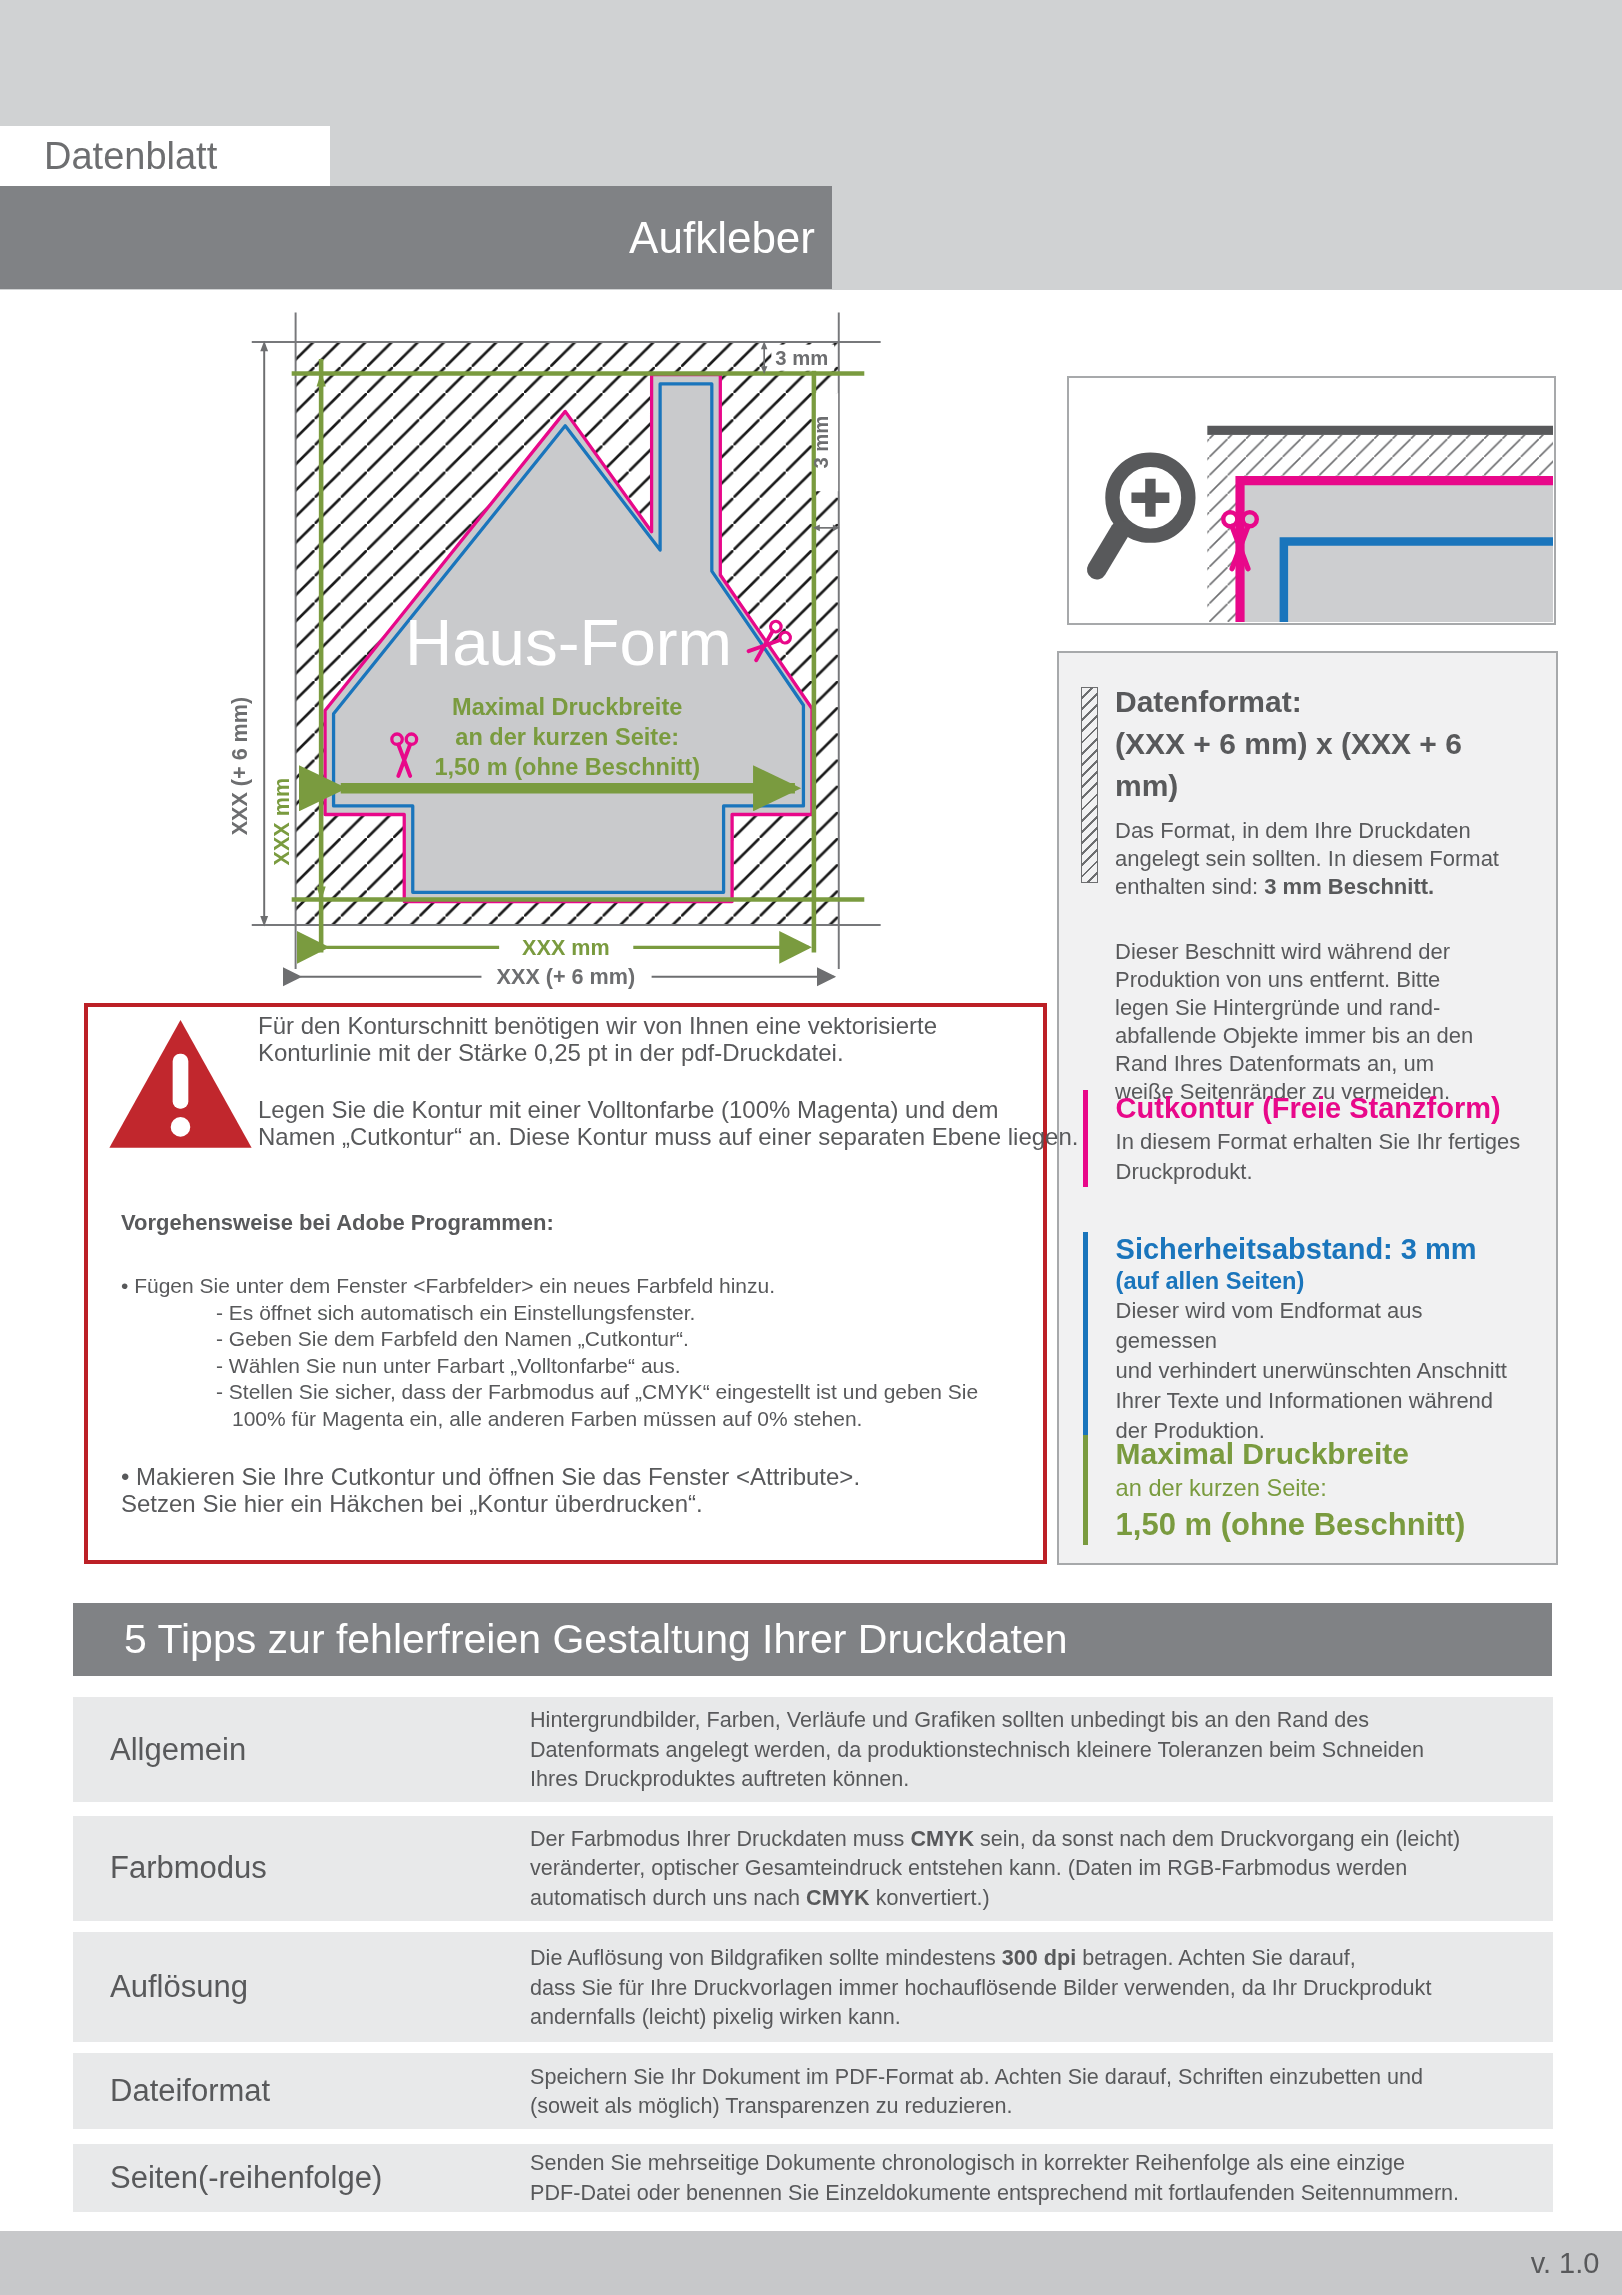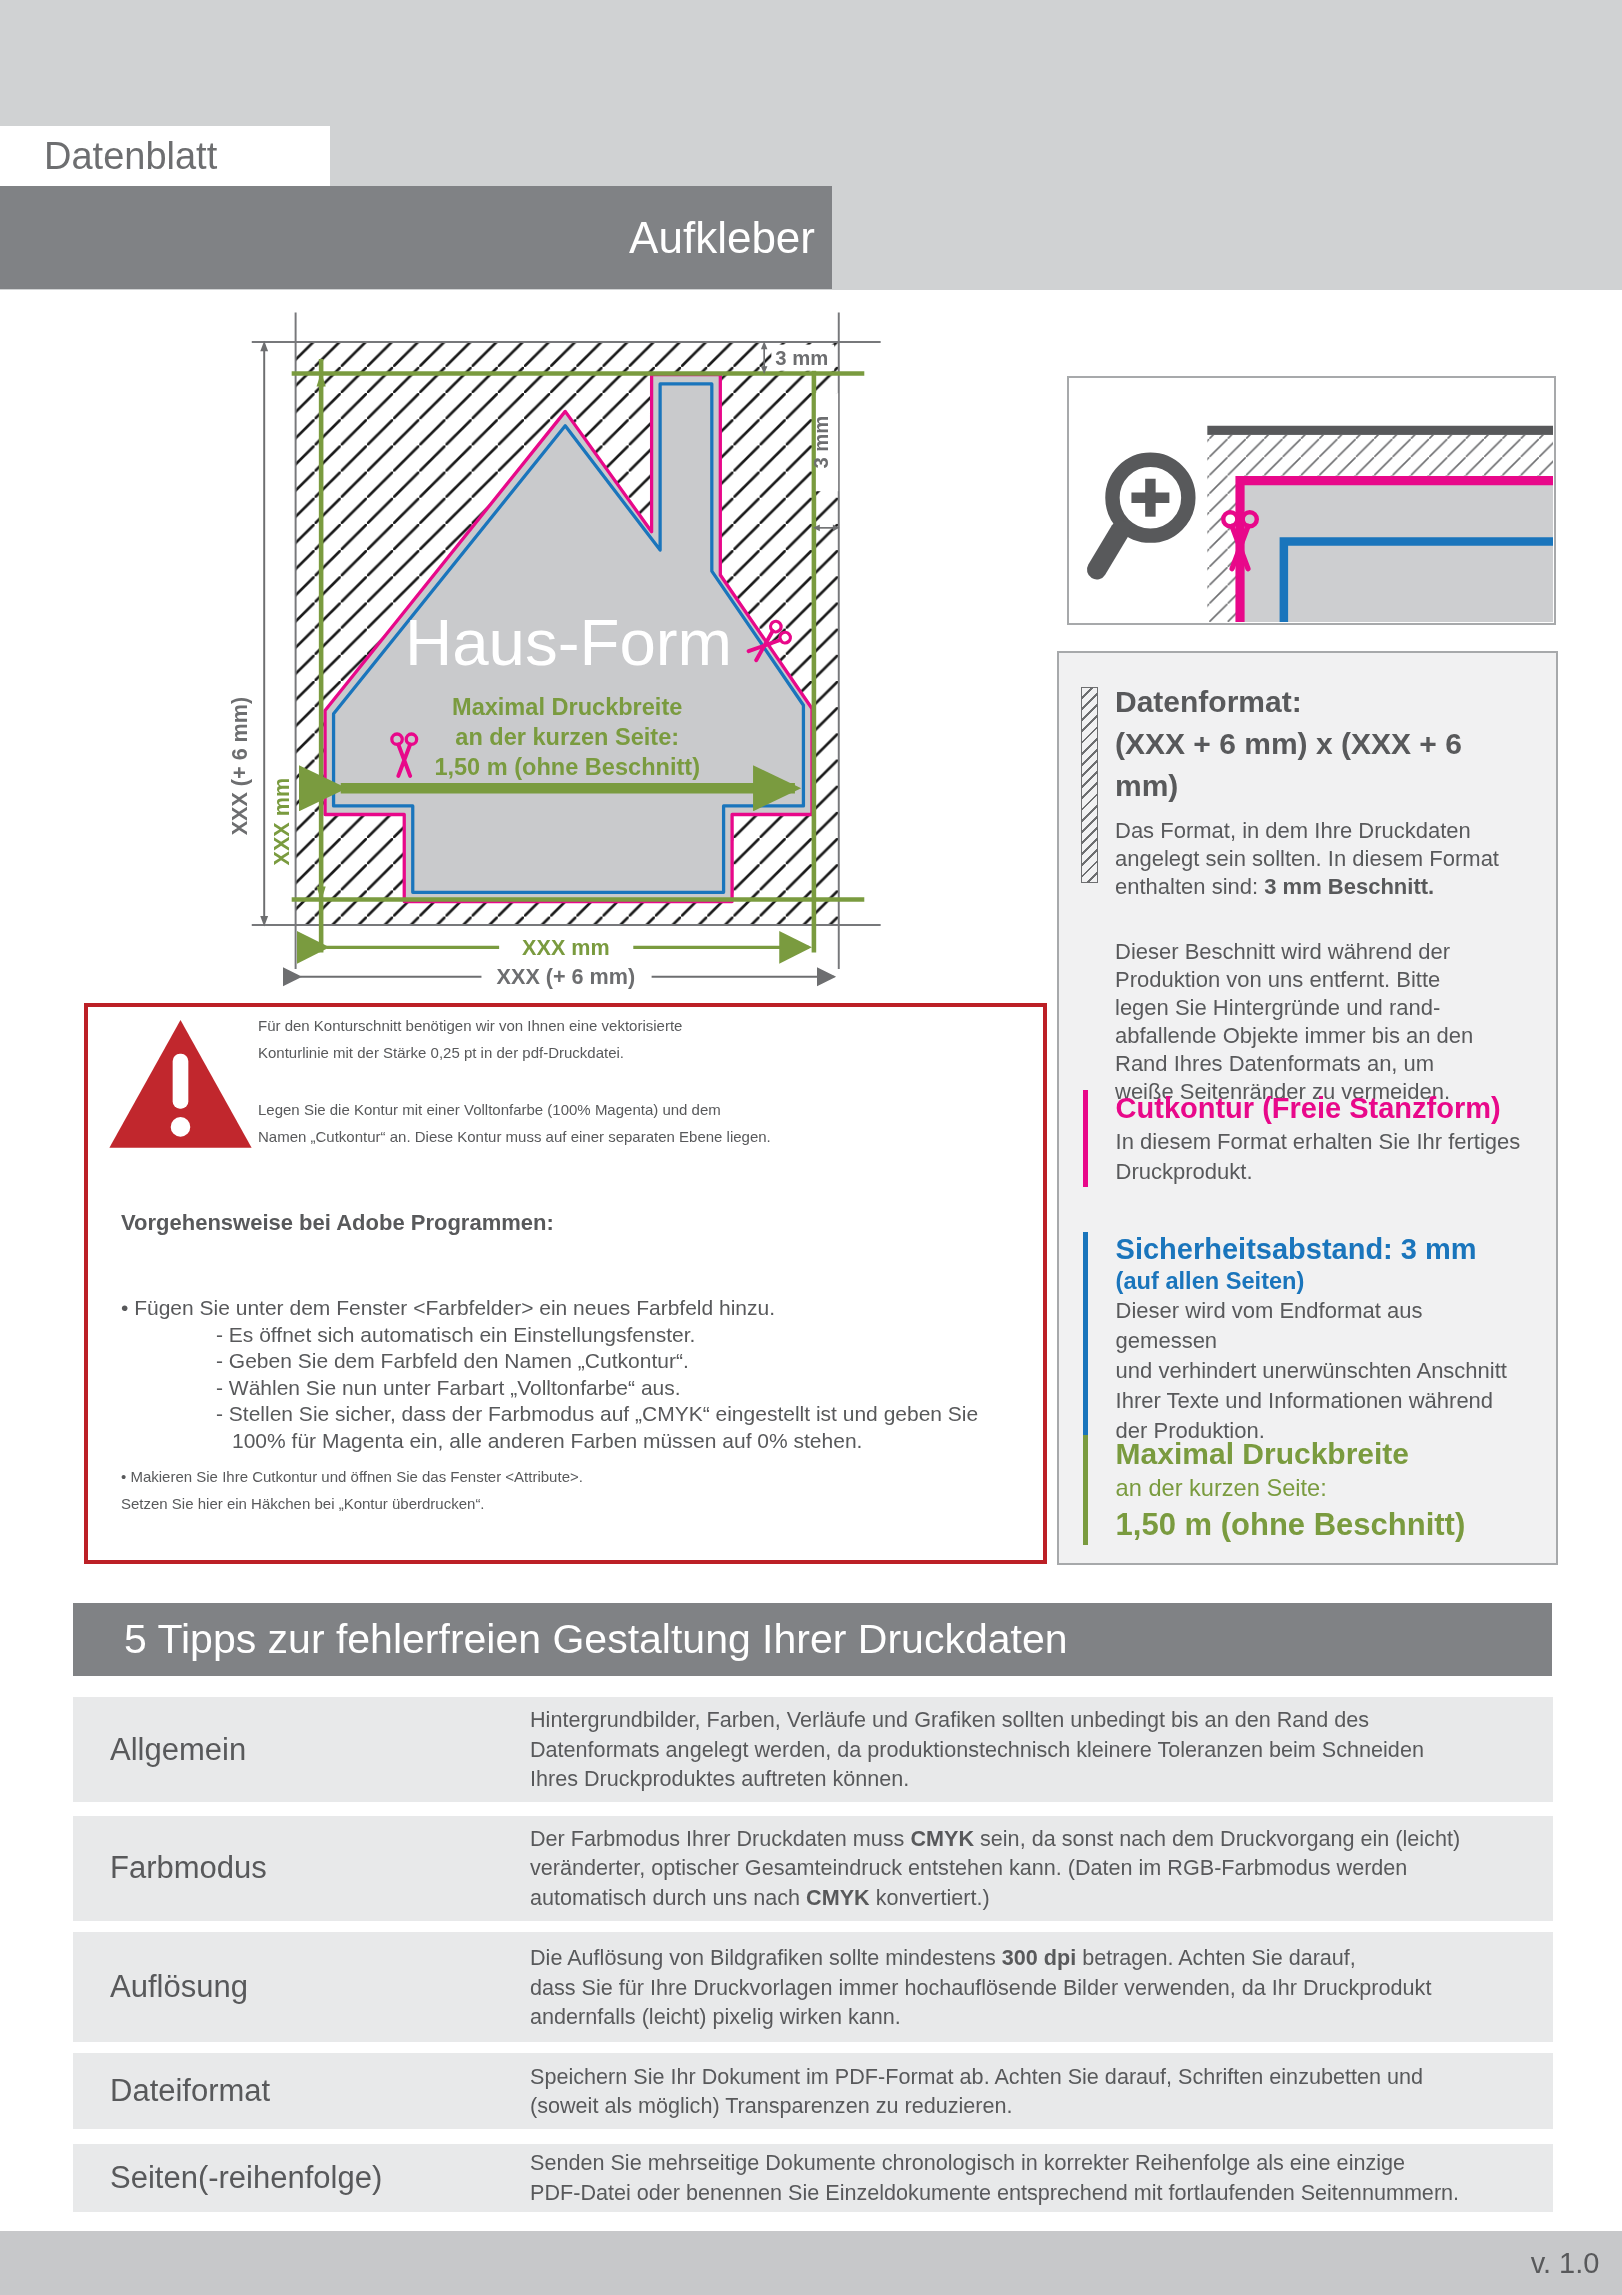--- a/index.html
+++ b/index.html
@@ -41,23 +41,23 @@
   .sec-safe .sub{font-size:23.6px;font-weight:bold;color:#1a75bc;line-height:30px;}
   .sec-max{top:782px;border-left:5.9px solid #7a9b3f;}
   .sec-max .h{font-size:30px;font-weight:bold;color:#7a9b3f;line-height:38px;}
   .sec-max .sub{font-size:23.6px;color:#7a9b3f;line-height:31px;}
   .sec-max .val{font-size:31px;font-weight:bold;color:#7a9b3f;line-height:41px;}
   .bar-sec .body{font-size:22px;line-height:30px;color:#58595b;}
 
   
   .warning-box{left:84px;top:1003px;width:963px;height:561px;background:#ffffff;
                border:4.6px solid #bc2026;box-sizing:border-box;}
-  .wline{position:absolute;font-size:15px;line-height:27px;color:#58595b;}
+  .wline{position:absolute;font-size:24px;line-height:27px;color:#58595b;}
   .w-head{font-weight:bold;font-size:22px;}
-  .steps{position:absolute;left:121px;top:1273px;font-size:21px;line-height:26.5px;color:#58595b;margin-top:22px;}
+  .steps{position:absolute;left:121px;top:1273px;font-size:21px;line-height:26.5px;color:#58595b;}
   .step.ind1{padding-left:95px;}
   .step.ind2{padding-left:111px;}
 
   
   .tips-banner{left:73px;top:1603px;width:1479px;height:73px;background:#808285;
                display:flex;align-items:center;padding-left:51px;box-sizing:border-box;
                color:#fff;font-size:41px;}
   .tips-rows{left:73px;top:1697px;width:1480px;}
   .tip-row{position:relative;background:#e8e9ea;display:flex;align-items:center;}
   .tip-row .lbl{position:absolute;left:37px;font-size:31px;color:#58595b;}

